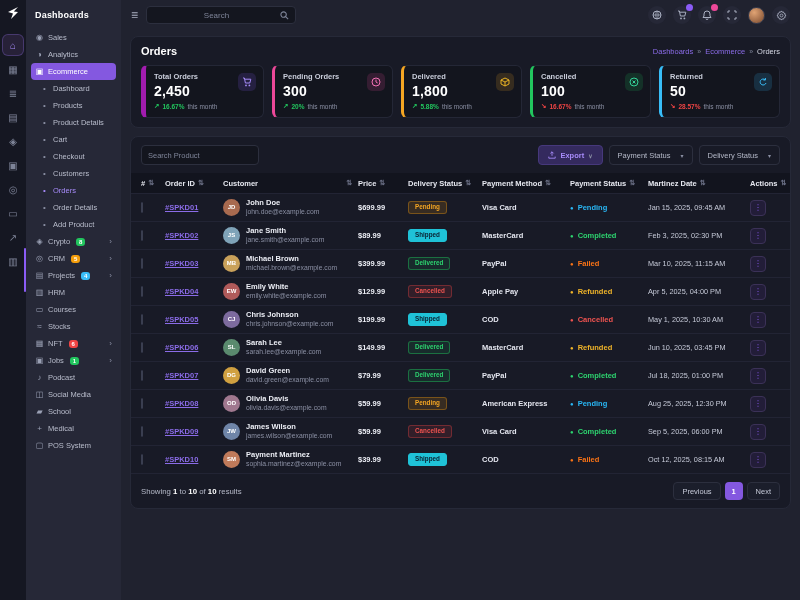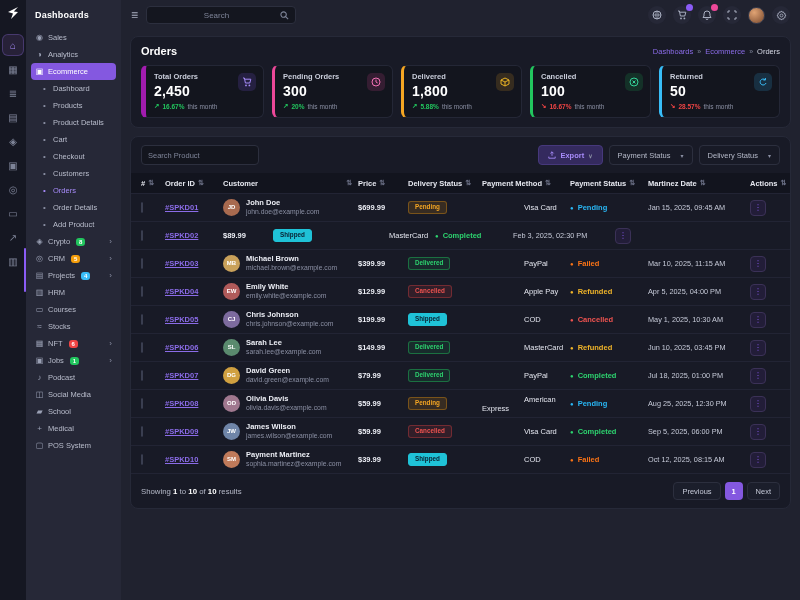--- a/index.html
+++ b/index.html
@@ -92,21 +92,21 @@
   .cust { display:flex; align-items:center; gap:6px; min-width:0; }
   .avatar { width:17px; height:17px; border-radius:50%; flex-shrink:0; display:flex; align-items:center; justify-content:center; font-size:6px; font-weight:bold; color:#fff; }
   .cust-name { font-size:7.5px; font-weight:bold; color:#eceef5; line-height:1.3; }
   .cust-email { font-size:6.8px; color:#8a8fa3; line-height:1.3; }
   .price { font-weight:bold; color:#eceef5; font-size:7.5px; }
   .chip { display:inline-block; font-size:6.3px; font-weight:bold; padding:2px 6px; border-radius:3px; line-height:1; }
   .chip-pending   { background:rgba(245,158,11,.14); color:#f5a623; border:1px solid rgba(245,158,11,.35); }
   .chip-shipped   { background:#1fc2d7; color:#0a2030; border:1px solid #1fc2d7; }
   .chip-delivered { background:rgba(34,197,94,.10); color:#2dd36f; border:1px solid rgba(34,197,94,.45); }
   .chip-cancelled { background:rgba(239,68,68,.12); color:#ef5350; border:1px solid rgba(239,68,68,.35); }
-  .method { color:#e3e5ee; font-weight:normal; font-size:7.5px;margin-left:42px; }
+  .method { color:#e3e5ee; font-weight:bold; font-size:7.5px; }
   .paystat { display:flex; align-items:center; gap:4px; font-size:7.5px; font-weight:bold; }
   .paydot { font-size:6px; line-height:1; }
   .pay-pending { color:#29b7f5; } .pay-completed { color:#2dd36f; } .pay-failed { color:#f97316; } .pay-refunded { color:#f0b429; } .pay-cancelled { color:#ef5350; }
   .date { color:#c6cad8; font-size:7.3px; }
   .act-btn { width:16px; height:16px; border-radius:4px; border:1px solid #3b3157; background:#221d38; color:#8b5cf6; font-size:8px; display:flex; align-items:center; justify-content:center; cursor:pointer; }
 
   .tfoot { display:flex; align-items:center; padding:8px 10px; border-top:1px solid #222434; font-size:7.8px; color:#b5b9c8; }
   .tfoot b { color:#fff; }
   .pager { margin-left:auto; display:flex; align-items:flex-end; gap:4px; }
   .pg-btn { height:18px; padding:0 8px; display:flex; align-items:center; border:1px solid #2c2f3e; border-radius:4px; background:#1b1e2b; color:#c6cad8; font-size:7.5px; cursor:pointer; }
@@ -550,20 +550,29 @@
                 </span>
               </div>
             <div class="col-date"><span class="date">Jan 15, 2025, 09:45 AM</span></div>
             <div class="col-act">
                 <span class="act-btn">⋮</span>
               </div>
           </div>
             <div class="trow">
             <div class="col-check"><span class="cb"></span></div>
             <div class="col-id"><span class="order-link">#SPKD02</span></div>
+            <div class="col-cust">
+              <div class="cust">
+                <span class="avatar" style="background: rgb(127, 163, 184);">JS</span>
+                <span style="min-width:0">
+                  <div class="cust-name">Jane Smith</div>
+                  <div class="cust-email">jane.smith@example.com</div>
+                </span>
+              </div>
+            </div>
             <div class="col-price"><span class="price">$89.99</span></div>
             <div class="col-del"><span class="chip chip-shipped">Shipped</span></div>
             <div class="col-method"><span class="method">MasterCard</span></div>
             <div class="col-pay">
                 <span class="paystat pay-completed">
                   <span class="paydot">●</span>
                   <span class="paylabel">Completed</span>
                 </span>
               </div>
             <div class="col-date"><span class="date">Feb 3, 2025, 02:30 PM</span></div>

